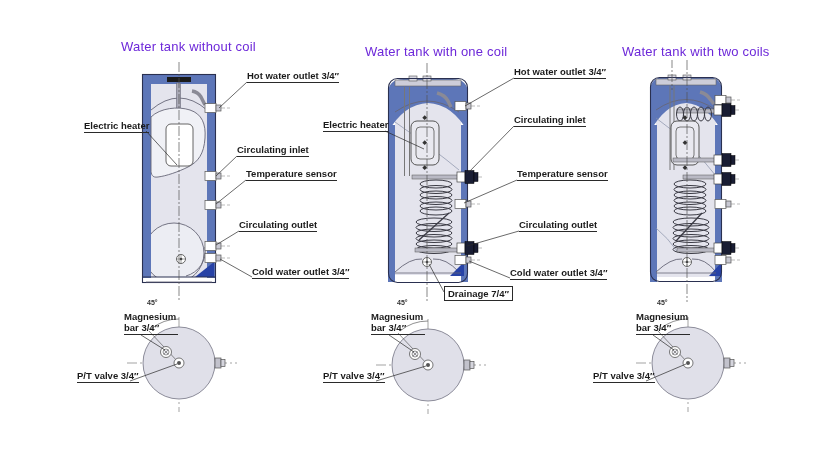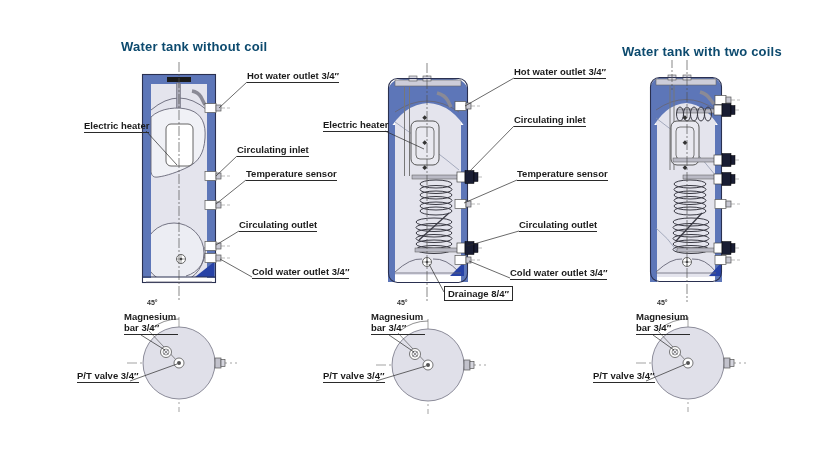--- a/index.html
+++ b/index.html
@@ -2,21 +2,21 @@
 <html><head>
 <meta charset="utf-8">
 <style>
   html,body{margin:0;padding:0;background:#fff;}
   .canvas{
     position:relative;width:840px;height:452px;background:#ffffff;
     font-family:"Liberation Sans", sans-serif;overflow:hidden;
   }
   .canvas svg{position:absolute;left:0;top:0;}
   .ttl{
-    position:absolute;font-size:13px;font-weight:bold;color:#0c4a6e;
+    position:absolute;font-size:13px;font-weight:normal;color:#6d28d9;
     white-space:nowrap;letter-spacing:.2px;
   }
   .lbl{
     position:absolute;font-size:9.5px;font-weight:700;color:#1b1b1b;
     white-space:nowrap;line-height:1.18;
   }
   .u{border-bottom:1px solid #2a2a2a;padding-bottom:1px;}
   .wrap{white-space:normal;width:54px;margin-left:36px;}
   .box{border:1px solid #2a2a2a;padding:1px 3px;}
   .ang{
@@ -248,39 +248,40 @@
     <line x1="444" y1="292" x2="429" y2="264"></line>
     <line x1="389" y1="335" x2="414" y2="352"></line>
     <line x1="376" y1="381" x2="426" y2="366"></line>
 
     <line x1="653" y1="335" x2="674" y2="350"></line>
     <line x1="646" y1="381" x2="686" y2="364"></line>
   </g>
 </svg>
 
 <span class="ttl" style="left:121px;top:39px">Water tank without coil</span>
+<span class="ttl" style="left:365px;top:44px">Water tank with one coil</span>
 <span class="ttl" style="left:622px;top:44px">Water tank with two coils</span>
 
 <span class="lbl u" style="left:247px;top:70px">Hot water outlet 3/4″</span>
 <span class="lbl u" style="left:84px;top:120px">Electric heater</span>
 <span class="lbl u" style="left:237px;top:144px">Circulating inlet</span>
 <span class="lbl u" style="left:246px;top:168px">Temperature sensor</span>
 <span class="lbl u" style="left:239px;top:219px">Circulating outlet</span>
 <span class="lbl u" style="left:252px;top:266px">Cold water outlet 3/4″</span>
 <span class="lbl u wrap" style="left:88px;top:311px">Magnesium bar 3/4″</span>
 <span class="lbl u" style="left:77px;top:370px">P/T valve 3/4″</span>
 <span class="ang" style="left:147px;top:299px">45°</span>
 
 <span class="lbl u" style="left:514px;top:66px">Hot water outlet 3/4″</span>
 <span class="lbl u" style="left:323px;top:119px">Electric heater</span>
 <span class="lbl u" style="left:514px;top:114px">Circulating inlet</span>
 <span class="lbl u" style="left:517px;top:168px">Temperature sensor</span>
 <span class="lbl u" style="left:519px;top:219px">Circulating outlet</span>
 <span class="lbl u" style="left:510px;top:267px">Cold water outlet 3/4″</span>
-<span class="lbl box" style="left:444px;top:286px">Drainage 8/4″</span>
+<span class="lbl box" style="left:444px;top:286px">Drainage 7/4″</span>
 <span class="lbl u wrap" style="left:335px;top:311px">Magnesium bar 3/4″</span>
 <span class="lbl u" style="left:323px;top:370px">P/T valve 3/4″</span>
 <span class="ang" style="left:397px;top:299px">45°</span>
 
 <span class="lbl u wrap" style="left:600px;top:311px">Magnesium bar 3/4″</span>
 <span class="lbl u" style="left:593px;top:370px">P/T valve 3/4″</span>
 <span class="ang" style="left:657px;top:299px">45°</span>
 
 </div>
 

